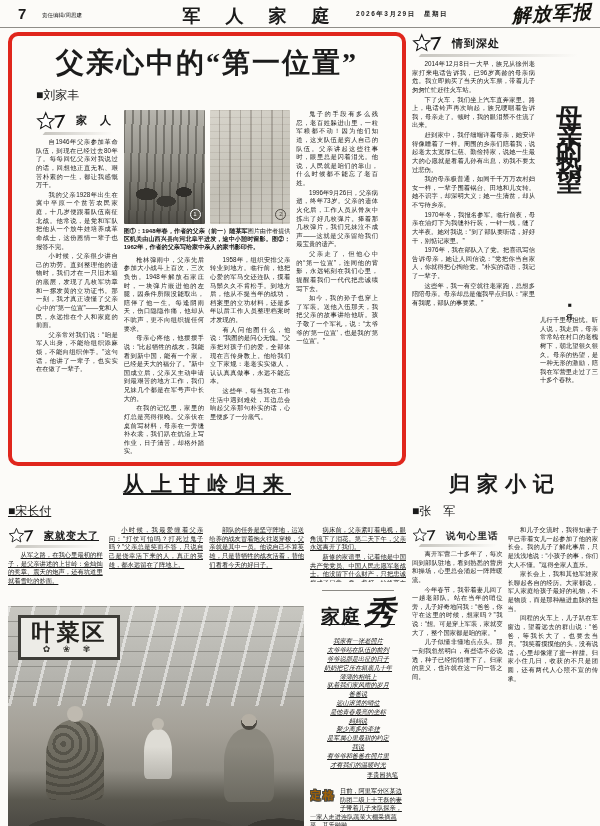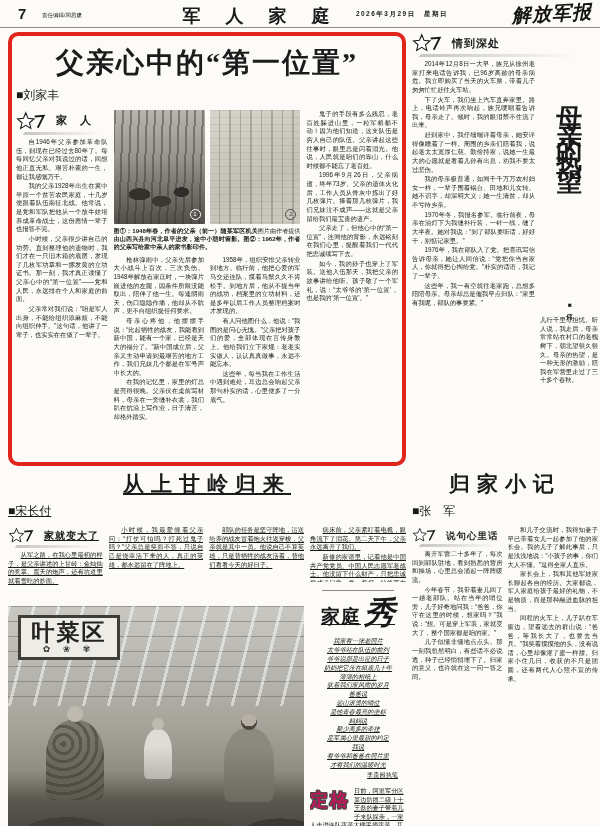--- a/index.html
+++ b/index.html
@@ -21,21 +21,21 @@
   .marker{display:flex;align-items:center;gap:10px;margin:1px 0 4px 0;position:relative;padding-bottom:3px;}
   .marker svg{flex:0 0 auto;}
   .marker .lbl{font-weight:bold;font-size:11px;letter-spacing:1px;white-space:nowrap;}
   .marker::after{content:"";position:absolute;left:8px;bottom:0;width:85%;height:2.5px;background:linear-gradient(90deg,#c7c5bf,rgba(199,197,191,0));transform:skewX(-38deg);}
   
   h1,h2{margin:0;font-weight:bold;}
   #mainttl{font-family:"Liberation Serif",serif;font-size:28px;letter-spacing:2px;text-align:center;margin-top:2px;}
   .byline{text-align:left;font-size:12px;margin:5px 0 6px 0;}
   .subttl{font-size:21px;letter-spacing:7px;text-align:center;}
   
-  #redbox{left:8px;top:32px;width:398px;height:434px;border:4px solid #e0261c;border-radius:10px;box-sizing:border-box;padding:6px 4px;background:#fcfbf8;overflow:hidden;}
+  #redbox{left:8px;top:32px;width:398px;height:434px;border:4px solid #e0261c;border-radius:10px;box-sizing:border-box;padding:6px 24px;background:#fcfbf8;overflow:hidden;}
   .mainrow{height:352px;overflow:hidden;}
   .midwrap{flex:2.04;display:flex;flex-direction:column;overflow:hidden;}
   .phrow{display:flex;gap:5px;}
   .ph{position:relative;flex:1;height:114px;overflow:hidden;border-radius:1px;}
   .ph1{background:
     radial-gradient(18px 10px at 28% 74%,#33312c 0 60%,transparent 61%),
     radial-gradient(16px 9px at 52% 80%,#3a3833 0 60%,transparent 61%),
     radial-gradient(13px 8px at 74% 72%,#2f2d29 0 60%,transparent 61%),
     repeating-linear-gradient(92deg,rgba(50,48,42,.42) 0 2px,transparent 2px 8px),
     linear-gradient(180deg,#b7b5ae 0%,#97958d 42%,#6e6c64 76%,#514f49 100%);}
@@ -85,21 +85,21 @@
   .sign .ic{font-size:9px;color:#3a3934;letter-spacing:5px;line-height:1;}
   
   .jtx{position:relative;text-align:center;margin:8px 0 3px 0;padding-top:2px;}
   .jtx::before{content:"";position:absolute;top:0;left:12%;width:76%;height:1px;background:#8b8984;}
   .jtx .l1{font-size:19px;font-weight:bold;font-family:"Liberation Serif",serif;letter-spacing:1px;}
   .jtx .l2{font-size:31px;font-family:"Liberation Serif",serif;font-style:italic;font-weight:bold;margin-left:3px;}
   .poem{font-size:6.2px;line-height:1.42;font-style:italic;text-align:center;overflow:hidden;}
   .poem .credit{display:block;text-align:right;margin-top:2px;font-style:normal;padding-right:8px;}
   
   .dg{margin-top:7px;overflow:hidden;font-size:6.2px;line-height:1.37;}
-  .dg .lbl{float:left;margin:1px 4px 8px 0;font-size:18px;font-weight:bold;letter-spacing:2px;color:#be185d;
+  .dg .lbl{float:left;margin:1px 4px 8px 0;font-size:11px;font-weight:bold;letter-spacing:2px;color:#a16207;
     text-shadow:-1px 0 #4a4a46,1px 0 #4a4a46,0 -1px #4a4a46,0 1px #4a4a46,-1px -1px #4a4a46,1px 1px #4a4a46,-1px 1px #4a4a46,1px -1px #4a4a46;}
   .dg .txt{text-align:justify;text-indent:0;}
   
   #gj{left:412px;top:470px;width:186px;height:356px;overflow:hidden;}
   #gj .row{display:flex;gap:5px;margin-top:4px;height:308px;overflow:hidden;}
 </style>
 </head>
 <body>
 
 <div id="hdr" class="abs">

